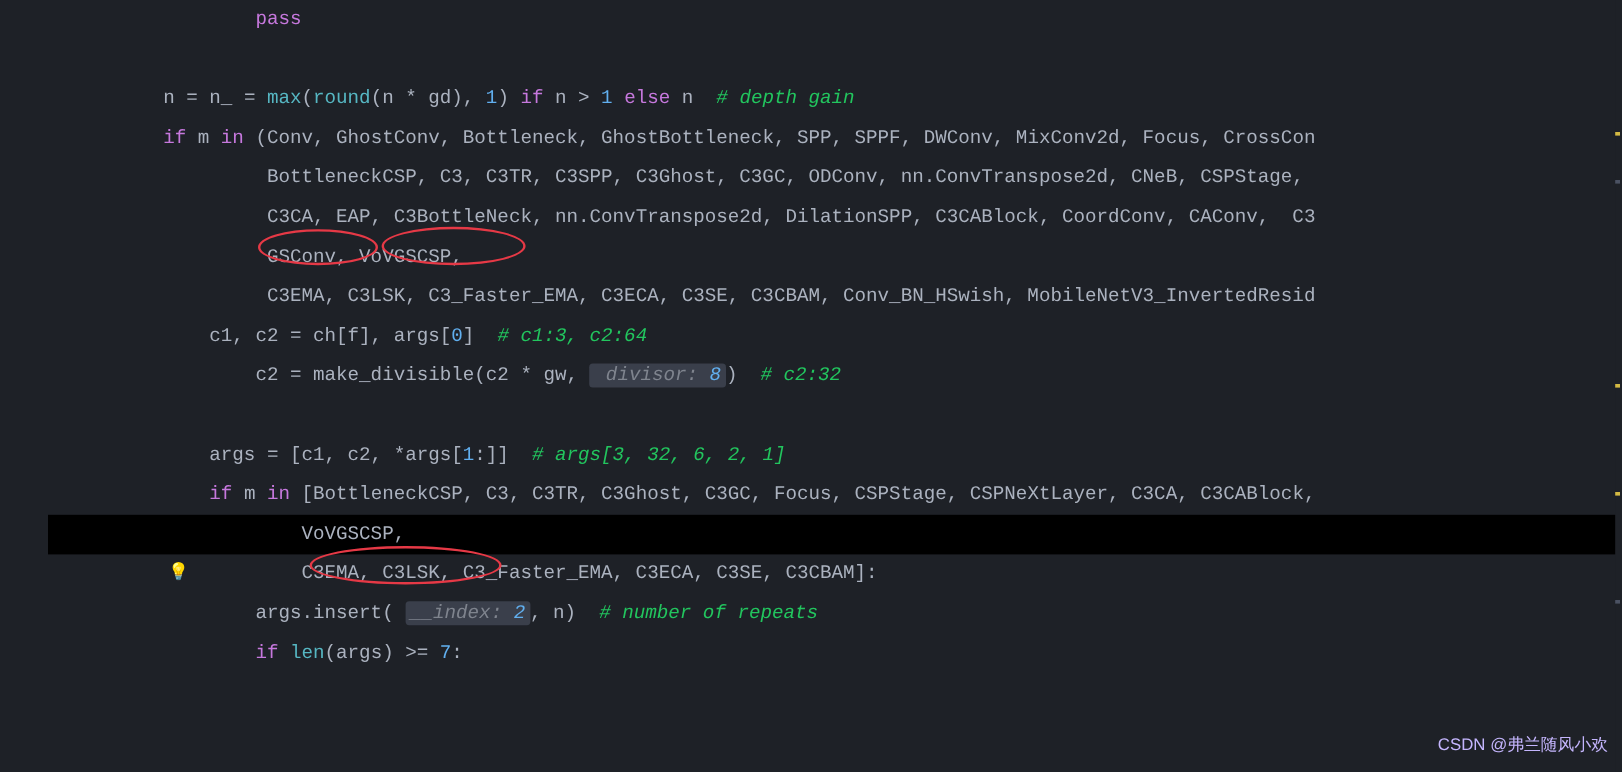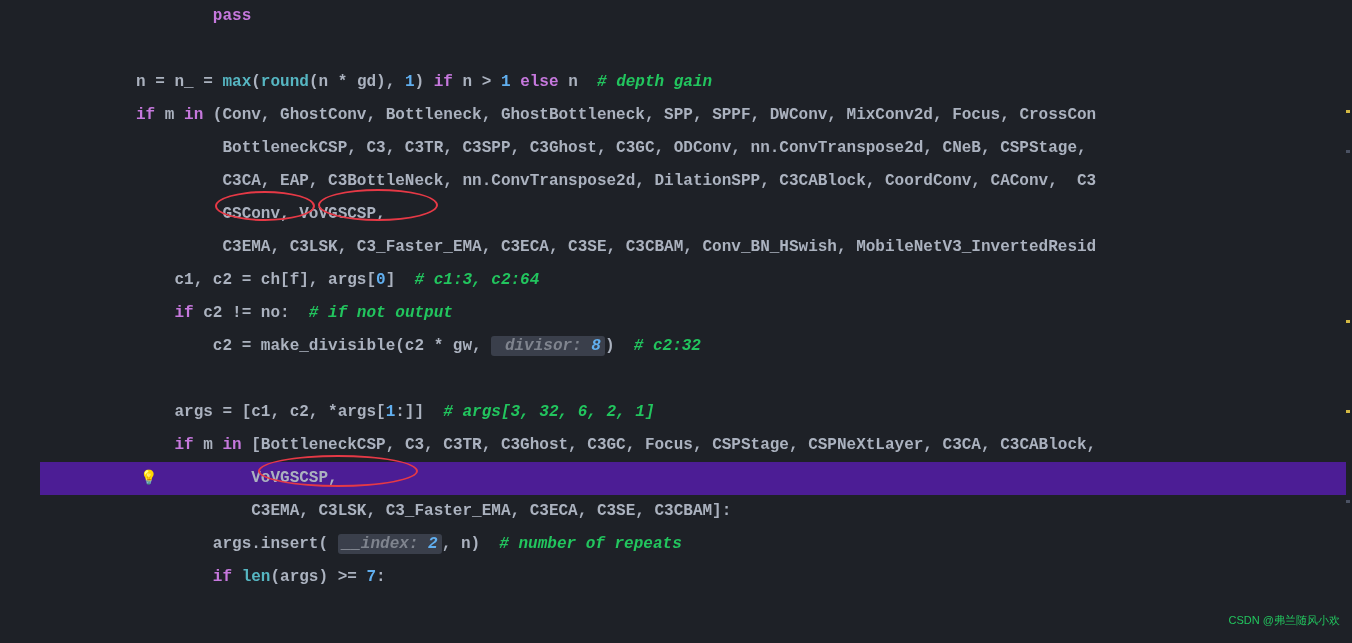--- a/index.html
+++ b/index.html
@@ -21,24 +21,23 @@
     .bulb {
       position: absolute;
       left: 140px;
       top: 462px;
       color: #d4b943;
       font-size: 14px;
     }
     .line {
       white-space: pre;
       height: 33px;
-      font-weight: bold;
     }
     .line.highlight {
-      background: #4c1d95;
+      background: #000000;
     }
     .kw { color: #c678dd; }
     .fn { color: #56b6c2; }
     .id { color: #abb2bf; }
     .num { color: #61afef; }
     .op { color: #abb2bf; }
     .paren { color: #abb2bf; }
     .cmt { color: #22c55e; font-style: italic; }
     .param-hint { 
       background: #3a3f4b; 
@@ -65,39 +64,38 @@
       height: 100%;
       background: #1e2127;
     }
     .mark { position: absolute; right: 2px; width: 4px; height: 3px; }
     .mark.y { background: #d4b943; }
     .mark.g { background: #4b5263; }
     .watermark {
       position: absolute;
       right: 12px;
       bottom: 6px;
-      color: #22c55e;
-      font-size: 11px;
+      color: #c4b5fd;
+      font-size: 14px;
       font-family: sans-serif;
     }
   </style>
 </head>
 <body>
 
 <div class="editor">
 <div class="line">                  <span class="kw">pass</span></div>
 <div class="line"></div>
 <div class="line">          <span class="id">n </span><span class="op">= </span><span class="id">n_ </span><span class="op">= </span><span class="fn">max</span><span class="paren">(</span><span class="fn">round</span><span class="id">(n * gd), </span><span class="num">1</span><span class="paren">) </span><span class="kw">if </span><span class="id">n &gt; </span><span class="num">1</span><span class="kw"> else </span><span class="id">n  </span><span class="cmt"># depth gain</span></div>
 <div class="line">          <span class="kw">if </span><span class="id">m </span><span class="kw">in </span><span class="id">(Conv, GhostConv, Bottleneck, GhostBottleneck, SPP, SPPF, DWConv, MixConv2d, Focus, CrossCon</span></div>
 <div class="line">                   <span class="id">BottleneckCSP, C3, C3TR, C3SPP, C3Ghost, C3GC, ODConv, nn.ConvTranspose2d, CNeB, CSPStage, </span></div>
 <div class="line">                   <span class="id">C3CA, EAP, C3BottleNeck, nn.ConvTranspose2d, DilationSPP, C3CABlock, CoordConv, CAConv,  C3</span></div>
 <div class="line">                   <span class="id">GSConv, VoVGSCSP,</span></div>
 <div class="line">                   <span class="id">C3EMA, C3LSK, C3_Faster_EMA, C3ECA, C3SE, C3CBAM, Conv_BN_HSwish, MobileNetV3_InvertedResid</span></div>
 <div class="line">              <span class="id">c1, c2 = ch[f], args[</span><span class="num">0</span><span class="id">]  </span><span class="cmt"># c1:3, c2:64</span></div>
-<div class="line">              <span class="kw">if </span><span class="id">c2 != no:  </span><span class="cmt"># if not output</span></div>
 <div class="line">                  <span class="id">c2 = make_divisible(c2 * gw, </span><span class="param-hint"><span> divisor: </span><span class="param-val">8</span></span><span class="id">)  </span><span class="cmt"># c2:32</span></div>
 <div class="line"></div>
 <div class="line">              <span class="id">args = [c1, c2, *args[</span><span class="num">1</span><span class="id">:]]  </span><span class="cmt"># args[3, 32, 6, 2, 1]</span></div>
 <div class="line">              <span class="kw">if </span><span class="id">m </span><span class="kw">in </span><span class="id">[BottleneckCSP, C3, C3TR, C3Ghost, C3GC, Focus, CSPStage, CSPNeXtLayer, C3CA, C3CABlock, </span></div>
 <div class="line highlight">                      <span class="id">VoVGSCSP,</span></div>
 <div class="line">                      <span class="id">C3EMA, C3LSK, C3_Faster_EMA, C3ECA, C3SE, C3CBAM]:</span></div>
 <div class="line">                  <span class="id">args.insert( </span><span class="param-hint"><span>__index: </span><span class="param-val">2</span></span><span class="id">, n)  </span><span class="cmt"># number of repeats</span></div>
 <div class="line">                  <span class="kw">if </span><span class="fn">len</span><span class="id">(args) &gt;= </span><span class="num">7</span><span class="id">:</span></div>
 </div>
 

